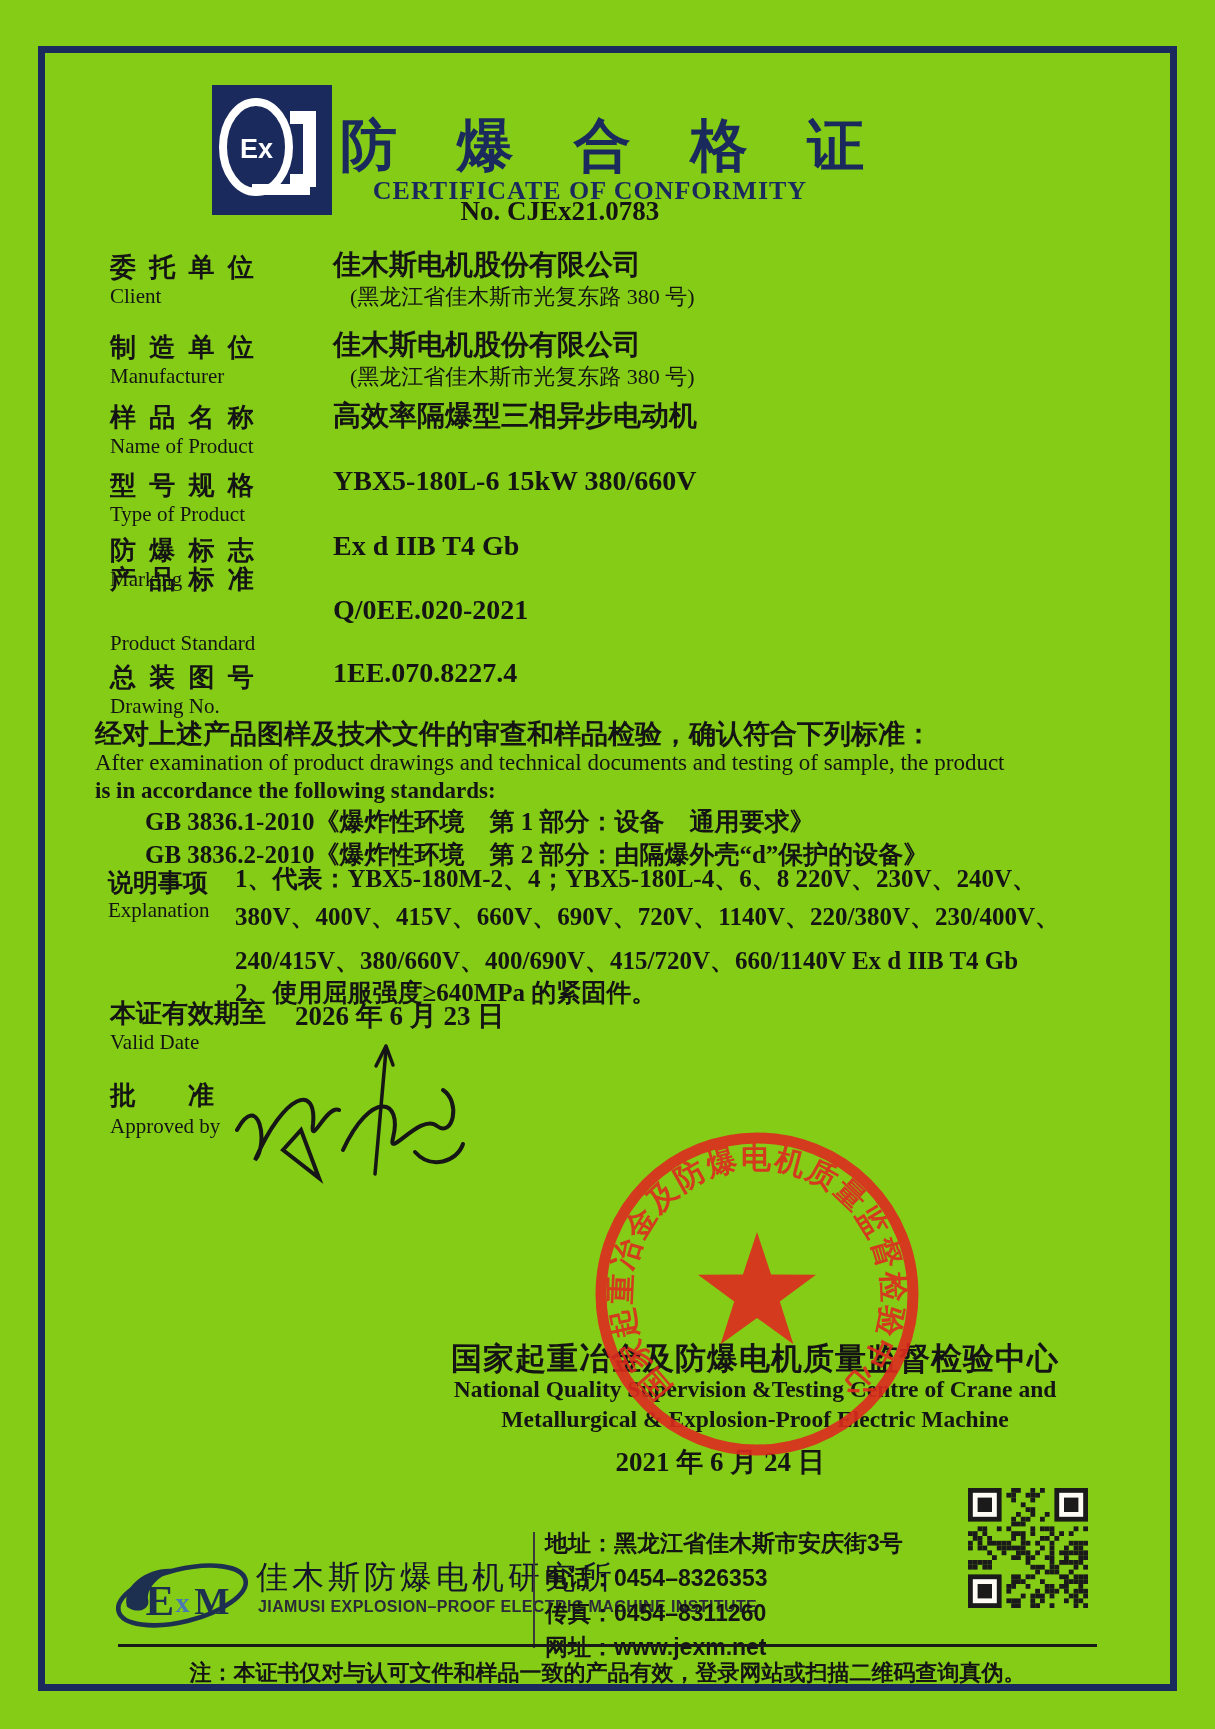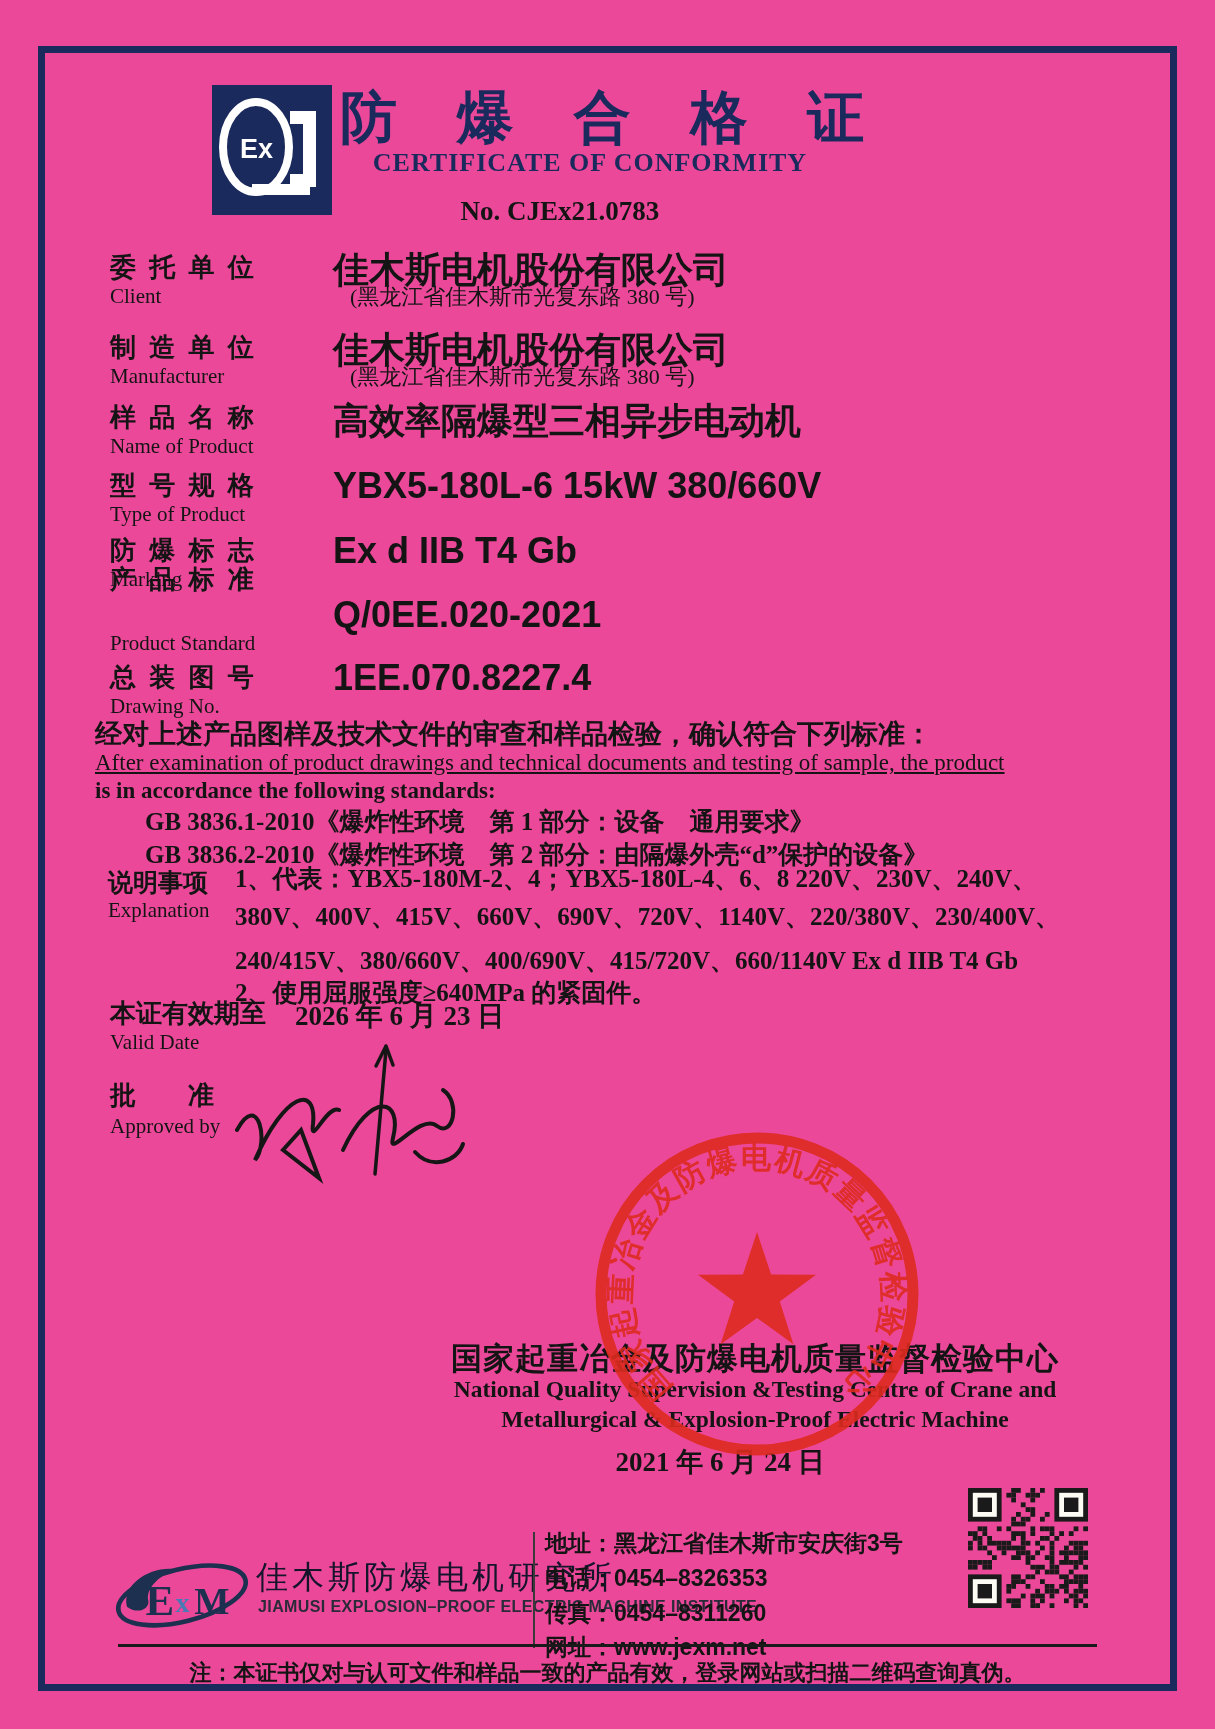--- a/index.html
+++ b/index.html
@@ -1,31 +1,31 @@
 <!DOCTYPE html>
 <html><head>
 <meta charset="utf-8">
 <style>
   html,body{margin:0;padding:0;background:#e8e8e4;}
-  .page{position:relative;width:1215px;height:1729px;background:#ec4899;margin:0 auto;
+  .page{position:relative;width:1215px;height:1729px;background:#84cc16;margin:0 auto;
         font-family:"Liberation Sans","DejaVu Sans",sans-serif;color:#141414;overflow:hidden;}
   .abs{position:absolute;}
   .border-frame{left:38px;top:46px;width:1125px;height:1631px;border:7px solid #1b2a5c;}
-  .nowrap{white-space:nowrap;}
+  .nowrap{white-space:nowrap;margin-top:28px;}
   .serif{font-family:"Liberation Serif","DejaVu Serif",serif;}
   .title-cn{left:340px;top:80px;width:500px;text-align:center;font-size:57px;font-weight:bold;
             letter-spacing:22px;color:#1b2a5c;}
   .title-en{left:310px;top:148px;width:560px;text-align:center;font-size:26px;font-weight:bold;
             letter-spacing:1px;color:#1b2a5c;font-family:"Liberation Serif","DejaVu Serif",serif;}
   .cert-no{left:0;top:196px;width:1120px;text-align:center;font-size:27px;font-weight:600;
            font-family:"Liberation Serif","DejaVu Serif",serif;}
   .lbl-cn{left:110px;font-size:26px;font-weight:bold;letter-spacing:3px;white-space:nowrap;}
   .lbl-en{left:110px;font-size:21px;font-family:"Liberation Serif","DejaVu Serif",serif;white-space:nowrap;}
-  .val{left:333px;font-size:36px;font-weight:600;white-space:nowrap;
-       font-family:Liberation Sans, sans-serif;}
+  .val{left:333px;font-size:28px;font-weight:600;white-space:nowrap;
+       font-family:Liberation Serif, serif;}
   .val2{left:350px;font-size:22px;font-weight:500;white-space:nowrap;
         font-family:"Liberation Serif","DejaVu Serif",serif;}
   .stmt-cn{left:95px;top:716px;font-size:27px;font-weight:bold;white-space:nowrap;}
   .stmt-en{font-size:23px;font-family:"Liberation Serif","DejaVu Serif",serif;white-space:nowrap;}
   .std{left:145px;font-size:25px;font-weight:600;white-space:nowrap;
        font-family:"Liberation Serif","DejaVu Serif",serif;}
   .expl-line{left:235px;width:900px;font-size:25px;font-weight:600;white-space:nowrap;
              font-family:"Liberation Serif","DejaVu Serif",serif;}
   .issuer-cn{left:200px;top:1338px;width:1110px;text-align:center;font-size:31px;font-weight:bold;
              letter-spacing:1px;}
@@ -90,21 +90,21 @@
 
   <div class="abs lbl-cn" style="top:562px;">产 品 标 准</div>
   <div class="abs lbl-en" style="top:631px;">Product Standard</div>
   <div class="abs val" style="top:594px;">Q/0EE.020-2021</div>
 
   <div class="abs lbl-cn" style="top:660px;">总 装 图 号</div>
   <div class="abs lbl-en" style="top:694px;">Drawing No.</div>
   <div class="abs val" style="top:657px;">1EE.070.8227.4</div>
 
   <div class="abs stmt-cn">经对上述产品图样及技术文件的审查和样品检验，确认符合下列标准：</div>
-  <div class="abs stmt-en" style="left:95px;top:750px;text-decoration:underline;">After examination of product drawings and technical documents and testing of sample, the product</div>
+  <div class="abs stmt-en" style="left:95px;top:750px;">After examination of product drawings and technical documents and testing of sample, the product</div>
   <div class="abs stmt-en" style="left:95px;top:778px;font-weight:bold;">is in accordance the following standards:</div>
   <div class="abs std" style="top:805px;">GB 3836.1-2010《爆炸性环境　第 1 部分：设备　通用要求》</div>
   <div class="abs std" style="top:838px;">GB 3836.2-2010《爆炸性环境　第 2 部分：由隔爆外壳“d”保护的设备》</div>
 
   <div class="abs" style="left:108px;top:866px;font-size:25px;font-weight:bold;">说明事项</div>
   <div class="abs serif" style="left:108px;top:898px;font-size:21px;">Explanation</div>
   <div class="abs expl-line" style="top:862px;">1、代表：YBX5-180M-2、4；YBX5-180L-4、6、8  220V、230V、240V、</div>
   <div class="abs expl-line" style="top:900px;">380V、400V、415V、660V、690V、720V、1140V、220/380V、230/400V、</div>
   <div class="abs expl-line" style="top:944px;">240/415V、380/660V、400/690V、415/720V、660/1140V   Ex d IIB T4 Gb</div>
   <div class="abs expl-line" style="top:976px;">2、使用屈服强度≥640MPa 的紧固件。</div>

